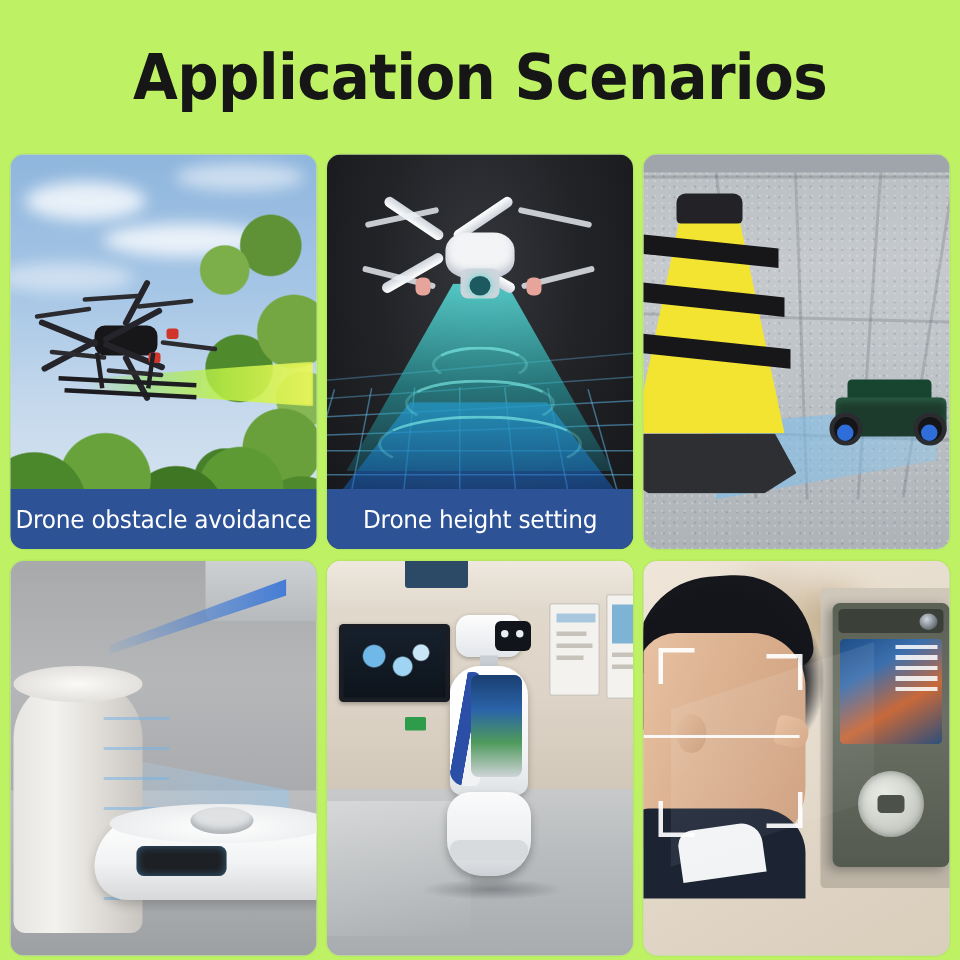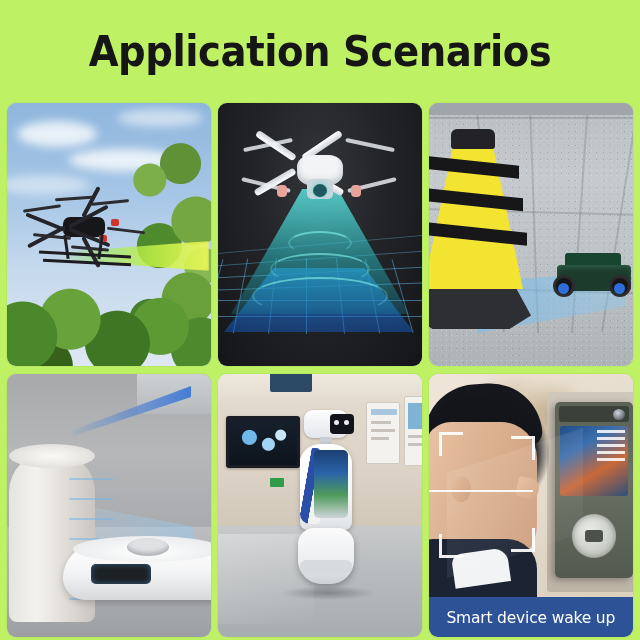--- a/index.html
+++ b/index.html
@@ -293,20 +293,23 @@
             <div class="c1-rotor" style="left:30px;top:2px;transform:rotate(-4deg);"></div>
             <div class="c1-rotor" style="left:46px;top:52px;transform:rotate(5deg);"></div>
             <div class="c1-red" style="left:86px;top:24px;"></div>
             <div class="c1-red" style="left:74px;top:40px;"></div>
             <div class="c1-leg" style="left:40px;top:40px;transform:rotate(-8deg);"></div>
             <div class="c1-leg" style="left:74px;top:40px;transform:rotate(8deg);"></div>
             <div class="c1-skid" style="left:14px;top:58px;width:92px;transform:rotate(3deg);"></div>
             <div class="c1-skid" style="left:18px;top:66px;width:88px;transform:rotate(3deg);"></div>
           </div>
         </div>
+        <div class="card-label">
+            <span>Drone obstacle avoidance</span>
+          </div>
       </div>
 
       <div class="card">
         <div class="scene">
           <div class="c2-bg"></div>
           <div class="c2-grid">
             <div class="c2-gline" style="left:0;top:42px;width:228px;height:1px;transform:rotate(-3deg);"></div>
             <div class="c2-gline" style="left:0;top:56px;width:228px;height:1px;transform:rotate(-2deg);"></div>
             <div class="c2-gline" style="left:0;top:70px;width:228px;height:1px;"></div>
             <div class="c2-gline" style="left:0;top:86px;width:228px;height:1px;"></div>
@@ -334,20 +337,23 @@
             <div class="c2-blade" style="left:100px;top:6px;transform:rotate(12deg);"></div>
             <div class="c2-blade" style="left:-4px;top:46px;transform:rotate(14deg);"></div>
             <div class="c2-blade" style="left:102px;top:46px;transform:rotate(-14deg);"></div>
             <div class="c2-hub"></div>
             <div class="c2-cam"></div>
             <div class="c2-camlens"></div>
             <div class="c2-foot" style="left:32px;top:48px;"></div>
             <div class="c2-foot" style="left:106px;top:48px;"></div>
           </div>
         </div>
+        <div class="card-label">
+            <span>Drone height setting</span>
+          </div>
       </div>
 
       <div class="card">
         <div class="scene">
           <div class="c3-ground"></div>
           <div class="c3-speck"></div>
           <div class="c3-tile-d" style="left:0;top:14px;width:204px;height:2px;"></div>
           <div class="c3-tile-d" style="left:60px;top:0;width:2px;height:230px;transform:rotate(-7deg);"></div>
           <div class="c3-tile-d" style="left:104px;top:0;width:2px;height:230px;transform:rotate(-2deg);"></div>
           <div class="c3-tile-d" style="left:150px;top:0;width:2px;height:230px;transform:rotate(4deg);"></div>
@@ -469,20 +475,17 @@
               <div class="c6-dialin"></div>
             </div>
           </div>
           <div class="c6-overlay"></div>
           <div class="c6-brk tl" style="left:10px;top:58px;"></div>
           <div class="c6-brk tr" style="left:82px;top:62px;"></div>
           <div class="c6-brk bl" style="left:10px;top:160px;"></div>
           <div class="c6-brk br" style="left:82px;top:154px;"></div>
           <div class="c6-hline" style="left:0;top:116px;width:104px;"></div>
         </div>
-        <div class="card-label">
-            <span>Smart device wake up</span>
-          </div>
       </div>
     </div>
 
   </div>
 </div>
 
 </body></html>

